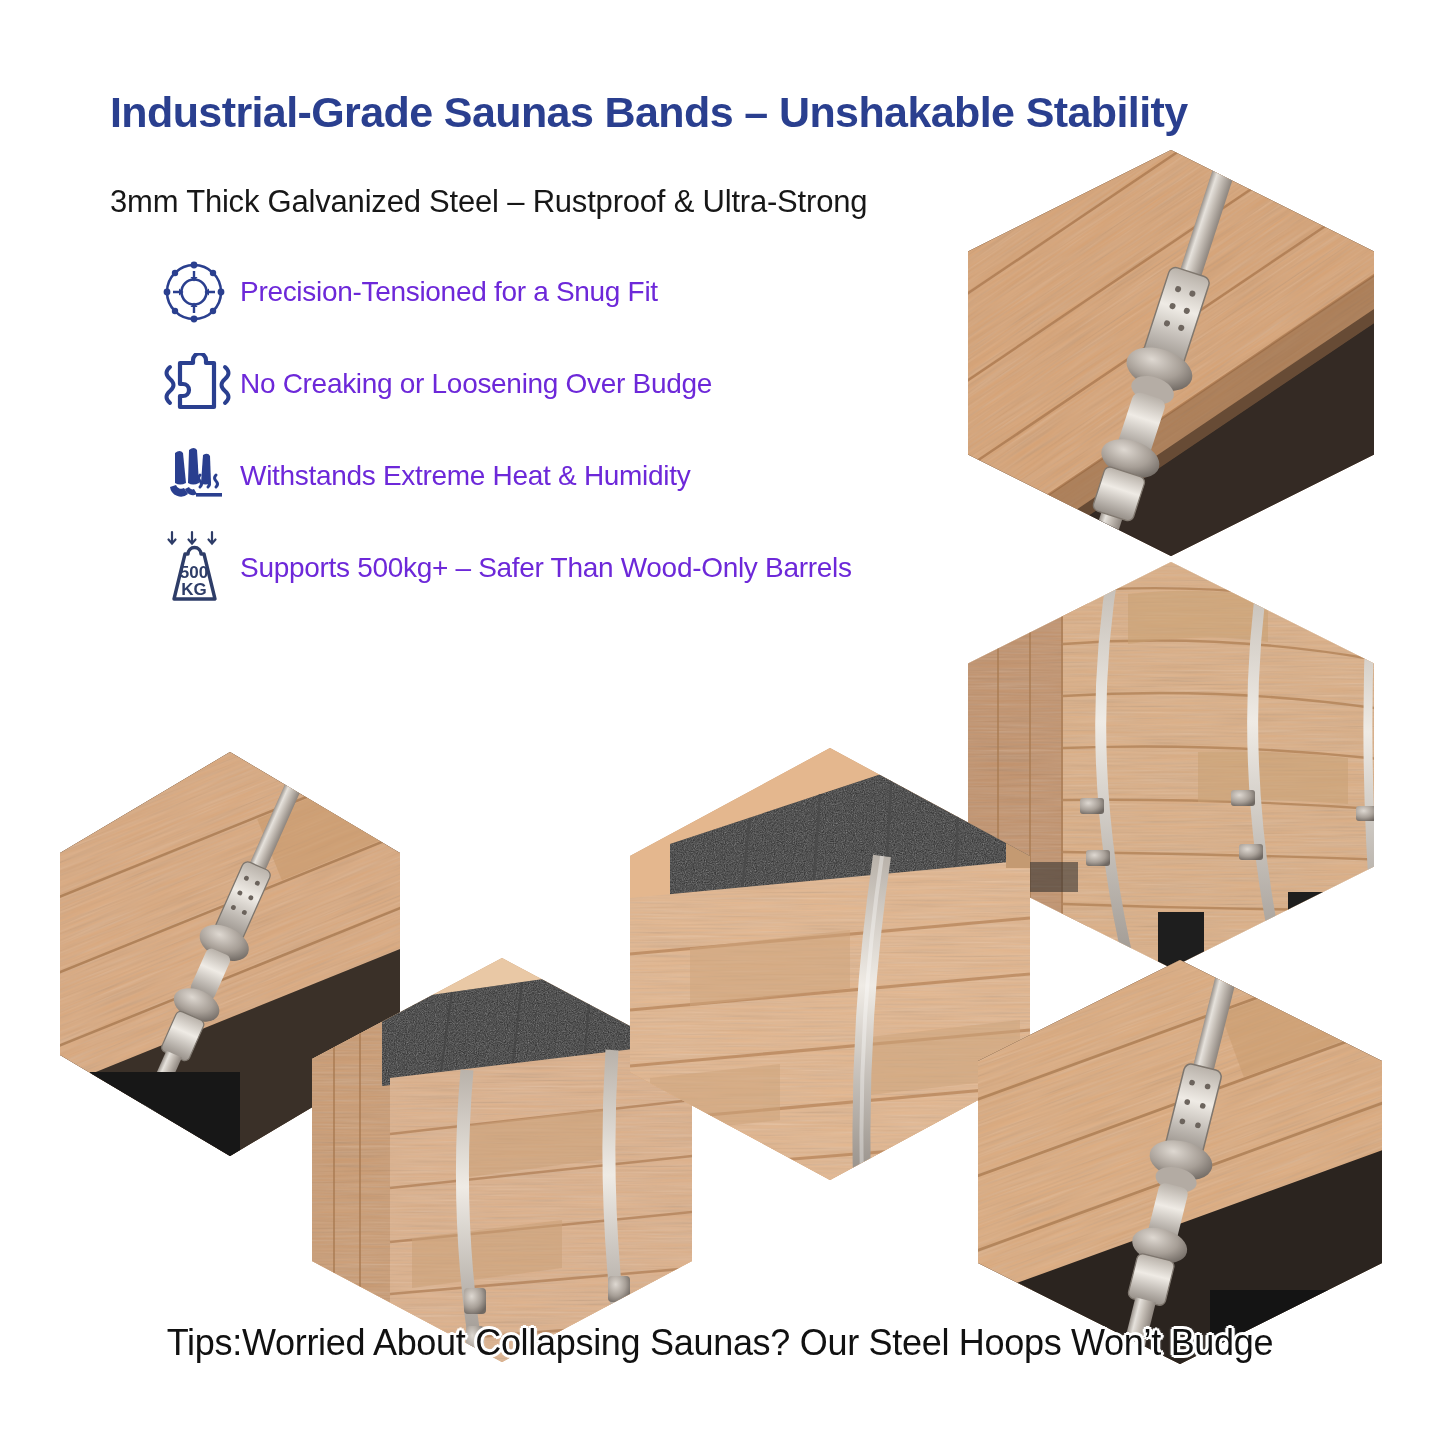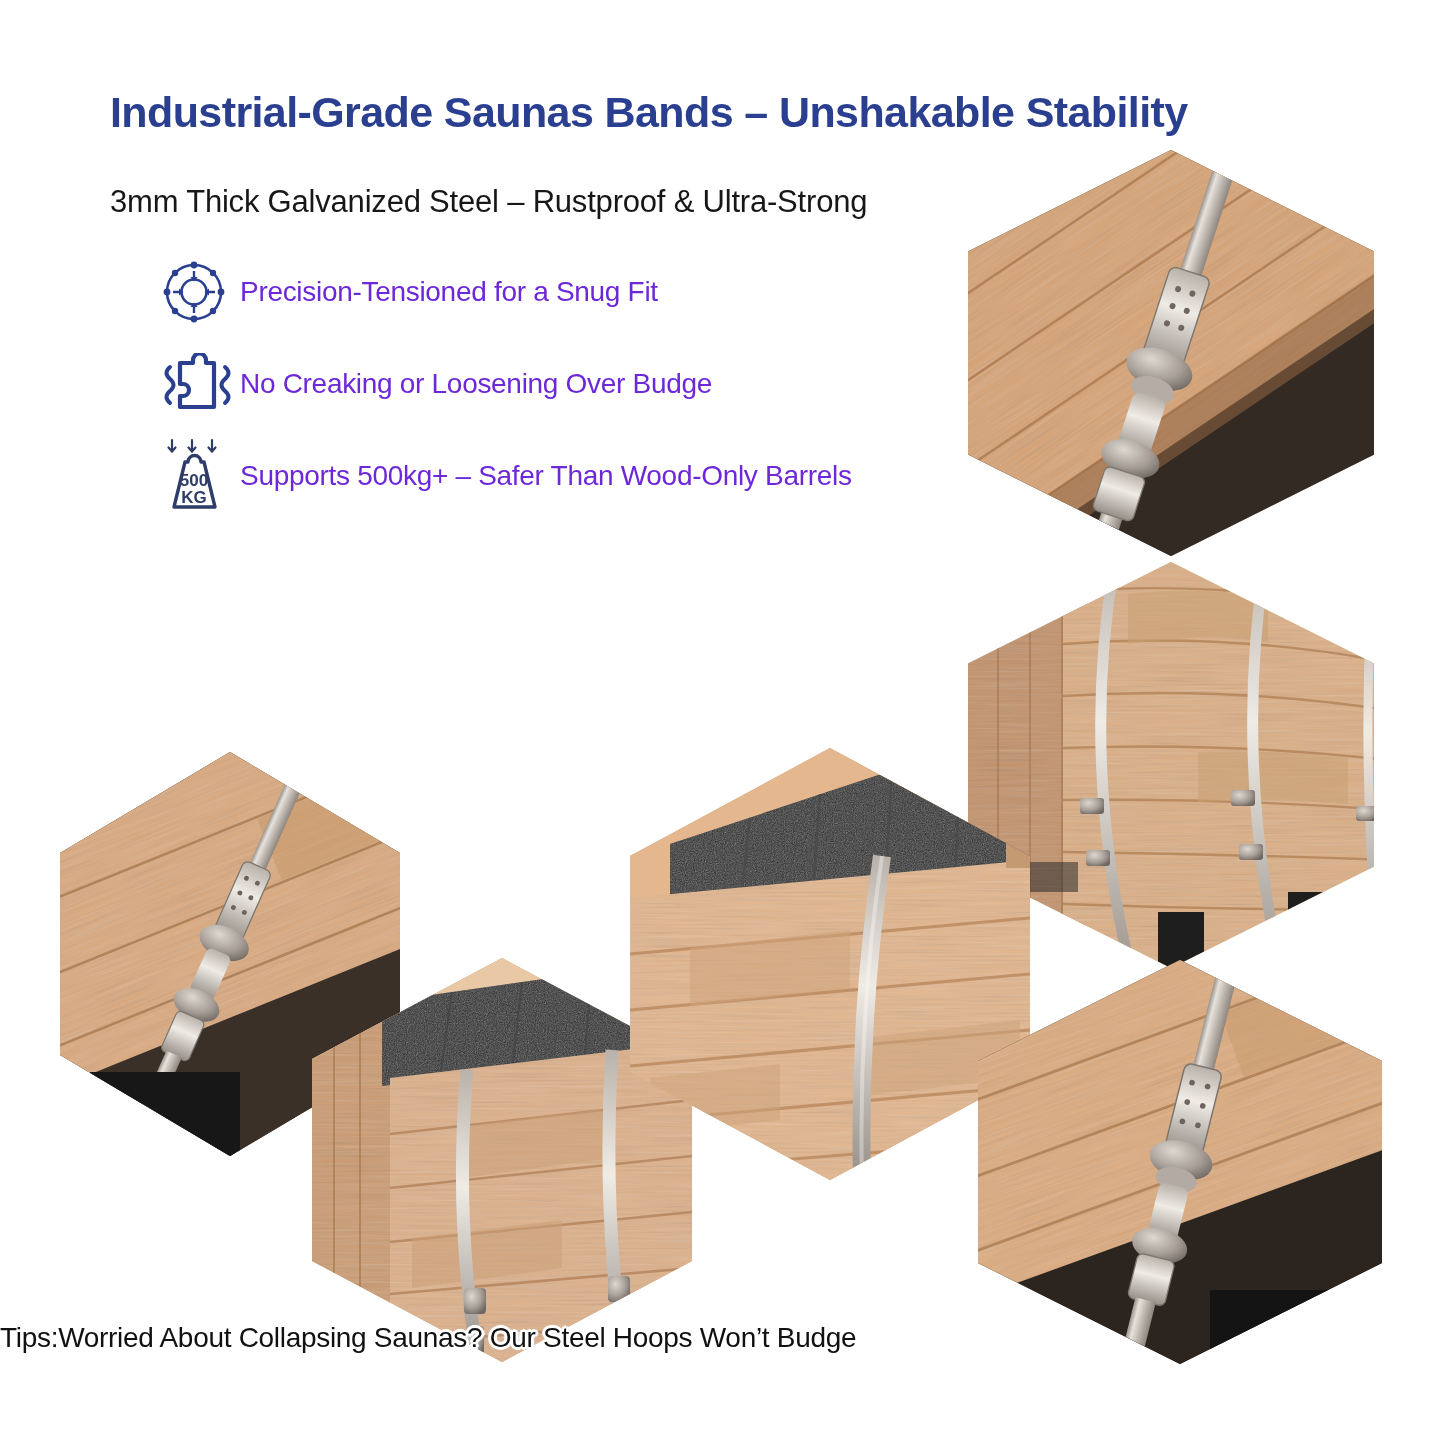--- a/index.html
+++ b/index.html
@@ -31,22 +31,22 @@
   
   .hex {
     position:absolute;
     clip-path:polygon(50% 0%, 100% 25%, 100% 75%, 50% 100%, 0% 75%, 0% 25%);
     overflow:hidden; background:#c99a6e;
   }
   .hex svg { display:block; width:100%; height:100%; }
 
   
   #caption {
-    position:absolute; left:0; top:1322px; width:1440px; 
-    font-size:28px; font-weight:500; color:#111111; letter-spacing:-0.3px;
+    position:absolute; left:0; top:1322px; width:1440px; text-align:center;
+    font-size:36px; font-weight:500; color:#111111; letter-spacing:-0.3px;
     white-space:nowrap;
     text-shadow:
       -2px -2px 0 #fff, 2px -2px 0 #fff, -2px 2px 0 #fff, 2px 2px 0 #fff,
       -3px 0 0 #fff, 3px 0 0 #fff, 0 -3px 0 #fff, 0 3px 0 #fff,
       -2px 0 3px #fff, 2px 0 3px #fff;
   }
 </style>
 </head>
 <body>
 
@@ -130,20 +130,40 @@
         <path d="M26 10 h13 v-3 a6.5 6.5 0 0 1 13 0 v3 h8 v44 H26 v-11 h3 a6 6 0 0 0 0-12 h-3 Z" fill="none" stroke="#2a3f8f" stroke-width="4.2" stroke-linejoin="round"></path>
         <g fill="none" stroke="#2a3f8f" stroke-width="4" stroke-linecap="round">
           <path d="M16 14 q-7 6 0 12 q7 6 0 12 q-7 6 0 12"></path>
           <path d="M71 14 q7 6 0 12 q-7 6 0 12 q7 6 0 12"></path>
         </g>
       </svg>
     </span>
     <span class="feat-label">No Creaking or Loosening Over Budge</span>
   </div>
 
+  <div class="feature">
+    <span class="feat-icon">
+      <svg width="64" height="66" viewBox="0 0 64 66">
+        <g fill="#2a3f8f">
+          <path d="M13 10 q5 -4 8 0 l3 30 q-6 3 -11 0 Z"></path>
+          <path d="M27 7  q5 -4 8 0 l2 33 q-6 3 -11 0 Z"></path>
+          <path d="M41 12 q5 -3 7 1 l1 27 q-6 3 -10 0 Z"></path>
+          <path d="M8 44 a11 11 0 0 0 18 7 l-4 -6 a5.5 5.5 0 0 1 -8 -3 Z"></path>
+          <path d="M23 46 a8 8 0 0 0 12 5 l-3 -5 a3.6 3.6 0 0 1 -5 -2 Z"></path>
+        </g>
+        <g fill="none" stroke="#2a3f8f" stroke-width="3" stroke-linecap="round">
+          <path d="M38 44 q3 -3 0 -6 q-3 -3 0 -6"></path>
+          <path d="M46 44 q3 -3 0 -6 q-3 -3 0 -6"></path>
+          <path d="M54 44 q3 -3 0 -6 q-3 -3 0 -6"></path>
+        </g>
+        <rect x="34" y="50" width="26" height="3.6" fill="#2a3f8f"></rect>
+      </svg>
+    </span>
+    <span class="feat-label">Withstands Extreme Heat &amp; Humidity</span>
+  </div>
 
   <div class="feature">
     <span class="feat-icon">
       <svg width="72" height="80" viewBox="0 0 72 80">
         <g stroke="#2e3d68" stroke-width="2.2" fill="none" stroke-linecap="round">
           <path d="M14 4 v11"></path>
             <path d="M10.5 11.5 L14 15.5 L17.5 11.5"></path>
           <path d="M34 4 v11"></path>
             <path d="M30.5 11.5 L34 15.5 L37.5 11.5"></path>
           <path d="M54 4 v11"></path>

